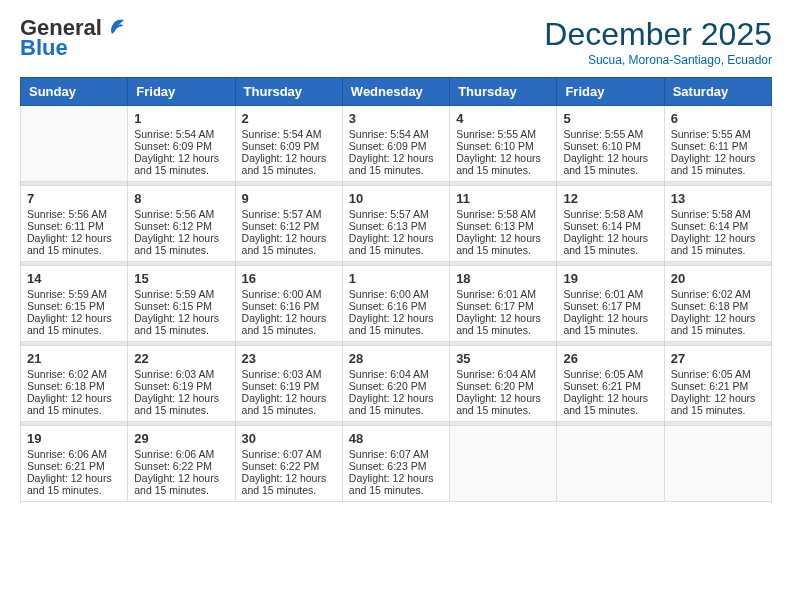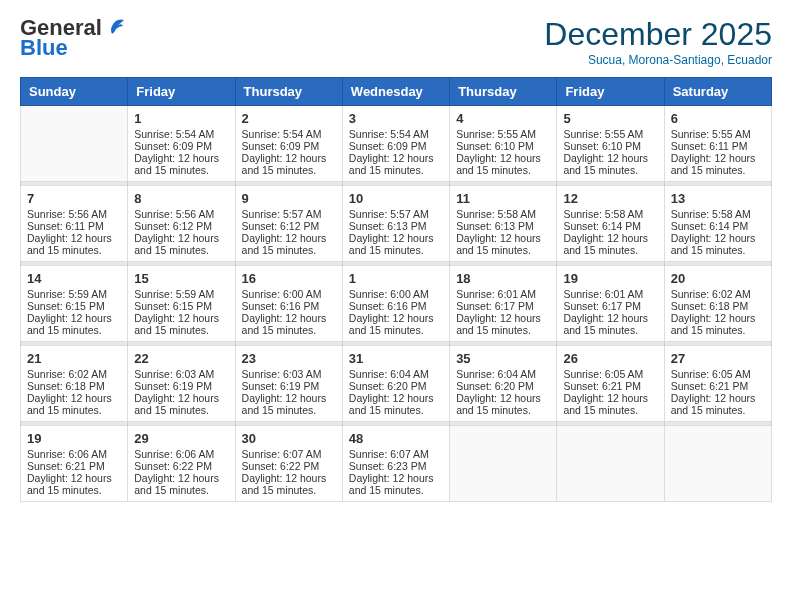--- a/index.html
+++ b/index.html
@@ -282,21 +282,21 @@
     <span>Sunset: 6:19 PM</span><br>
     <span>Daylight: 12 hours and 15 minutes.</span>
   </td>
         <td>
     <span class="day-num">23</span>
     <span>Sunrise: 6:03 AM</span><br>
     <span>Sunset: 6:19 PM</span><br>
     <span>Daylight: 12 hours and 15 minutes.</span>
   </td>
         <td>
-    <span class="day-num">31</span>
+    <span class="day-num">28</span>
     <span>Sunrise: 6:04 AM</span><br>
     <span>Sunset: 6:20 PM</span><br>
     <span>Daylight: 12 hours and 15 minutes.</span>
   </td>
         <td>
     <span class="day-num">35</span>
     <span>Sunrise: 6:04 AM</span><br>
     <span>Sunset: 6:20 PM</span><br>
     <span>Daylight: 12 hours and 15 minutes.</span>
   </td>

